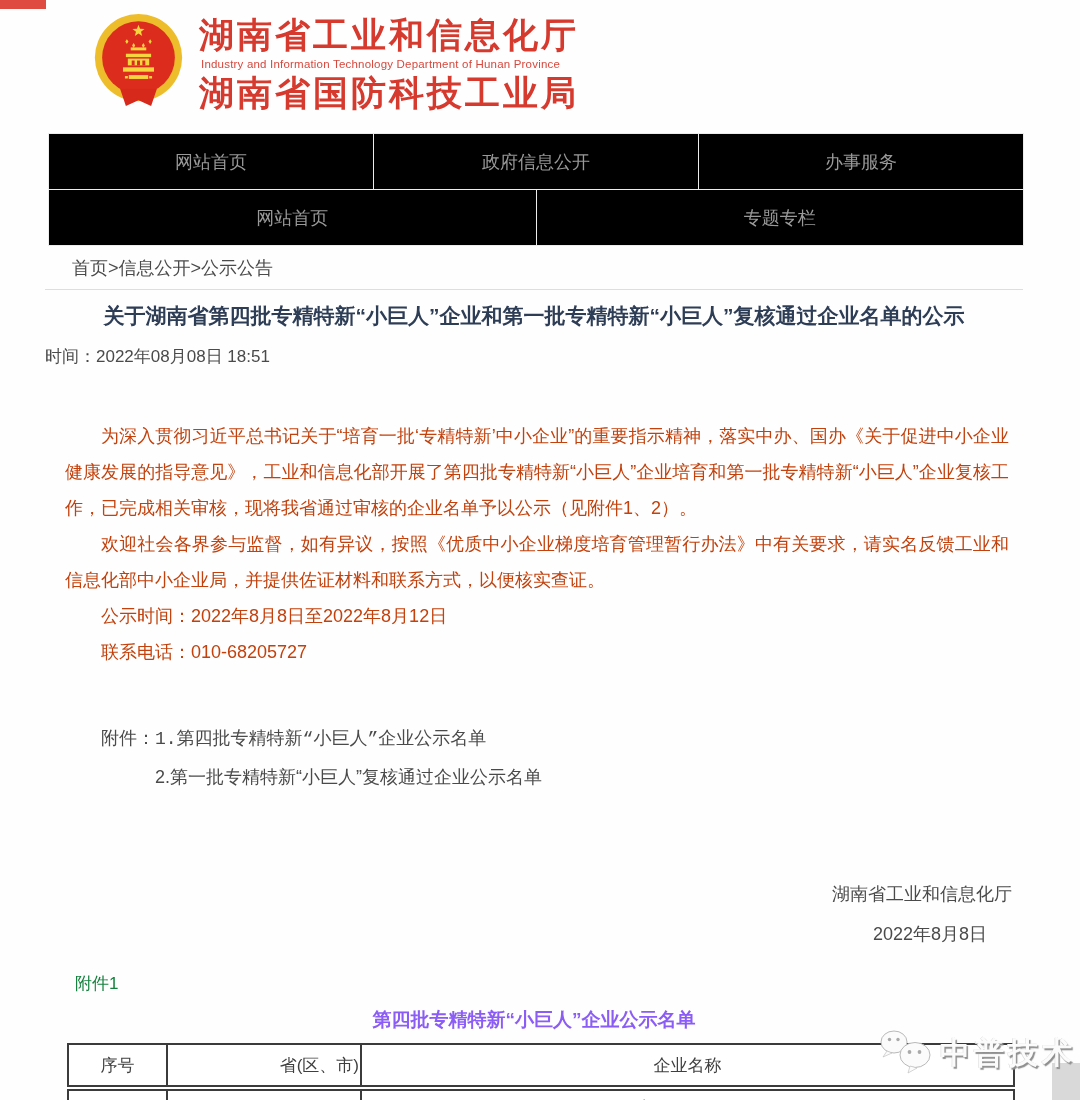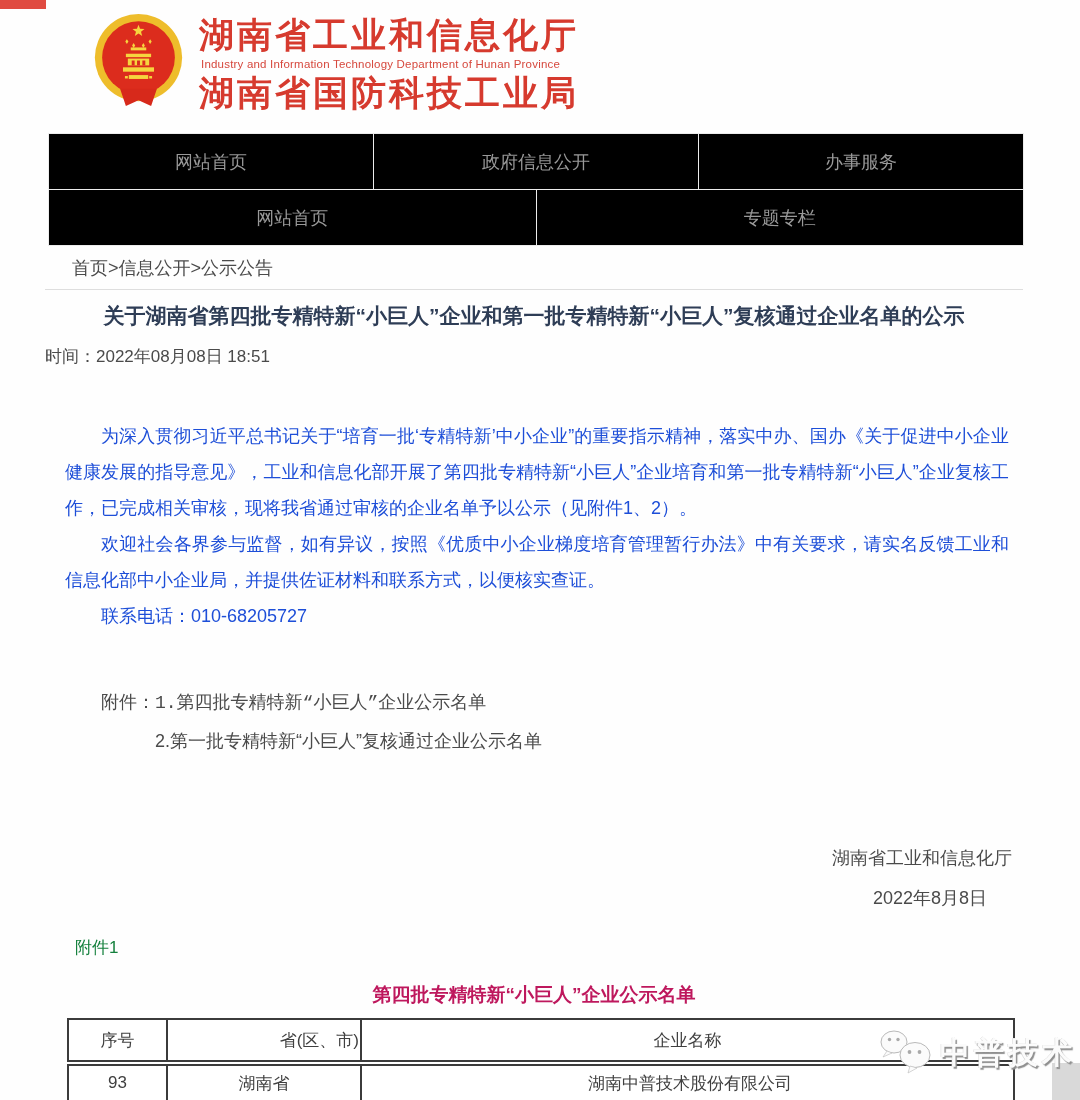--- a/index.html
+++ b/index.html
@@ -25,31 +25,31 @@
   .nav-cell:first-child{border-left:none;}
   
   .breadcrumb{position:absolute;top:256px;left:72px;font-size:18px;color:#4a4a4a;}
   .rule{position:absolute;top:289px;left:45px;width:978px;height:1px;background:#dedede;}
   
   .article{position:absolute;top:298px;left:45px;width:978px;}
   .article-title{font-size:21px;font-weight:bold;color:#2e3d56;text-align:center;
     line-height:28px;margin:4px;padding:0 12px;}
   .article-time{font-size:17px;color:#4a4a4a;text-align:left;margin-top:15px;}
   .article-body{margin-top:50px;padding:0 14px 0 20px;font-size:18px;line-height:36px;
-    color:#1d4ed8;text-align:justify;}
+    color:#c2410c;text-align:justify;}
   .article-body p{margin:0;text-indent:2em;}
   .attachments{margin-top:50px;padding-left:20px;font-size:18px;line-height:38px;color:#4a4a4a;}
   .attachments .att-line1{text-indent:2em;margin:0;font-family:Liberation Mono, monospace;}
   .attachments .att-line2{margin:0;padding-left:5em;}
   .signature{margin-top:78px;text-align:right;font-size:18px;line-height:40px;color:#4a4a4a;}
   .signature .sig-org{padding-right:11px;}
   .signature .sig-date{padding-right:36px;}
   
   .att1-label{margin-top:16px;padding-left:30px;font-size:17px;color:#15803d;line-height:28px;}
-  .table-title{margin-top:20px;text-align:center;font-size:19px;font-weight:bold;color:#be185d;line-height:26px;}
+  .table-title{margin-top:9px;text-align:center;font-size:19px;font-weight:bold;color:#8b5cf6;line-height:26px;}
   table.list{border-collapse:collapse;margin:10px 0 0 22px;width:948px;background:#fff;}
   table.list th,table.list td{border:2px solid #3b3b3b;font-size:17px;color:#3f3f3f;font-weight:normal;}
   table.list th{height:38px;border-bottom:6px double #3b3b3b;}
   table.list td{height:32px;text-align:center;}
   td.company{text-align:left;padding-left:6px;}
   .col-no{width:95px;margin-top:20px;}
   .col-prov{width:190px;text-align:right;}
   
   .watermark{position:absolute;top:1028px;left:878px;display:flex;align-items:center;z-index:6;}
   .wm-text{font-size:30px;font-weight:bold;color:#fbfbfb;letter-spacing:4px;margin-left:4px;
@@ -106,20 +106,21 @@
 <div class="breadcrumb">首页&gt;信息公开&gt;公示公告</div>
 <div class="rule"></div>
 
 <div class="article">
   <h1 class="article-title">关于湖南省第四批专精特新“小巨人”企业和第一批专精特新“小巨人”复核通过企业名单的公示</h1>
   <div class="article-time">时间：2022年08月08日 18:51</div>
 
   <div class="article-body">
     <p>为深入贯彻习近平总书记关于“培育一批‘专精特新’中小企业”的重要指示精神，落实中办、国办《关于促进中小企业健康发展的指导意见》，工业和信息化部开展了第四批专精特新“小巨人”企业培育和第一批专精特新“小巨人”企业复核工作，已完成相关审核，现将我省通过审核的企业名单予以公示（见附件1、2）。</p>
     <p>欢迎社会各界参与监督，如有异议，按照《优质中小企业梯度培育管理暂行办法》中有关要求，请实名反馈工业和信息化部中小企业局，并提供佐证材料和联系方式，以便核实查证。</p>
+    <p>公示时间：2022年8月8日至2022年8月12日</p>
     <p>联系电话：010-68205727</p>
   </div>
 
   <div class="attachments">
     <p class="att-line1"><span>附件：</span><span>1.第四批专精特新“小巨人”企业公示名单</span></p>
     <p class="att-line2"><span>2.第一批专精特新“小巨人”复核通过企业公示名单</span></p>
   </div>
 
   <div class="signature">
     <div class="sig-org">湖南省工业和信息化厅</div>

